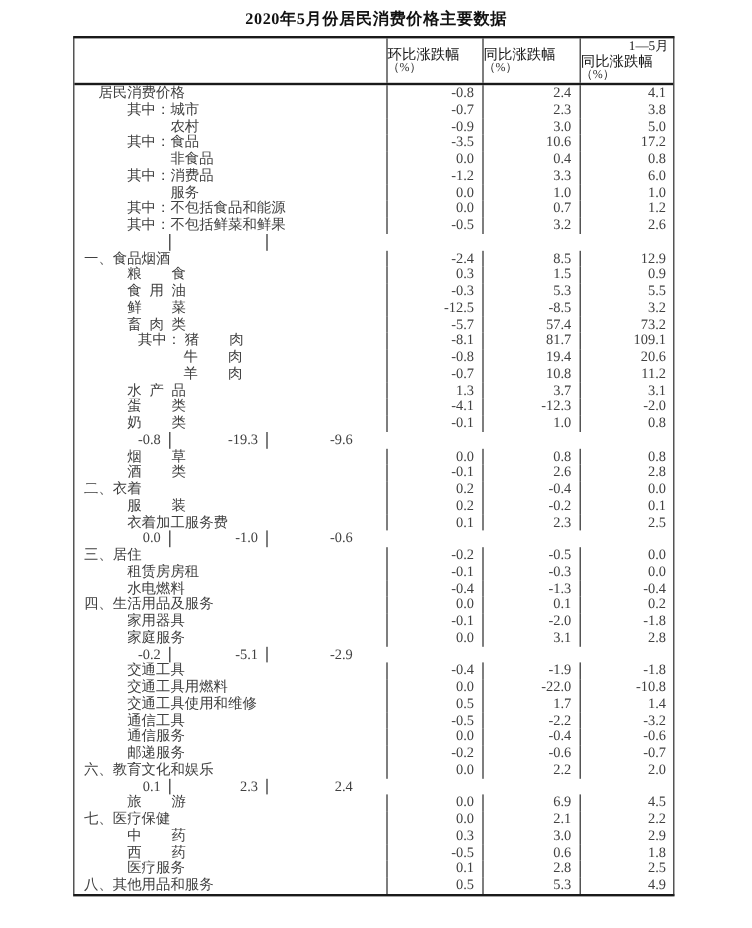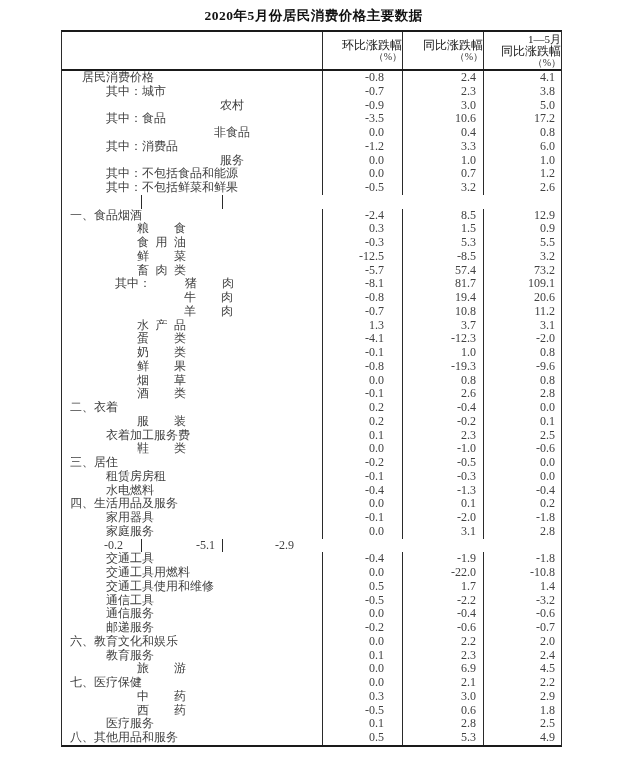--- a/index.html
+++ b/index.html
@@ -17,45 +17,45 @@
     position:absolute;left:61px;top:30px;width:501px;
     box-sizing:border-box;
     border-top:2px solid #1a1a1a;
     border-bottom:2px solid #1a1a1a;
     border-left:1px solid #2a2a2a;
     border-right:1px solid #2a2a2a;
     color:#161616;font-size:12px;
   }
   .thead{display:flex;height:37px;border-bottom:2px solid #1a1a1a;}
   .hcell{box-sizing:border-box;display:flex;flex-direction:column;justify-content:center;
-    align-items:flex-end;text-align:center;}
+    align-items:flex-start;text-align:center;}
   .h-item{width:261px;border-right:1px solid #2a2a2a;}
   .h-mom{width:80px;border-right:1px solid #2a2a2a;}
   .h-yoy{width:81px;border-right:1px solid #2a2a2a;}
   .h-ytd{width:77px;}
   .h-label{font-size:12px;line-height:13px;color:#161616;}
-  .h-period{font-size:11px;line-height:11px;color:#161616;}
+  .h-period{font-size:11px;line-height:11px;color:#161616;margin-left:40px;}
   .h-unit{font-size:10px;line-height:10px;color:#2e2e2e;}
   .tbody{}
   .row{display:flex;height:13.75px;line-height:13.9px;}
   .cell{box-sizing:border-box;overflow:hidden;white-space:nowrap;}
   .c-item{width:261px;border-right:1px solid #2a2a2a;color:#404040;}
   .num{text-align:right;color:#414141;font-size:12px;}
-  .c-mom{width:80px;border-right:1px solid #2a2a2a;padding-right:18px;}
+  .c-mom{width:80px;border-right:1px solid #2a2a2a;padding-right:7px;}
   .c-yoy{width:81px;border-right:1px solid #2a2a2a;padding-right:7px;}
   .c-ytd{width:77px;padding-right:6px;}
   .lv-root{padding-left:17px;}
   .lv-sec{padding-left:5px;}
   .lv-sub{padding-left:41px;}
-  .lv-sub2{padding-left:77px;text-align:center;}
+  .lv-sub2{padding-left:77px;}
   .lv-qz{padding-left:53px;}
   .lv-sub3{padding-left:88px;}
   .pre{display:inline-block;}
   .nm{display:inline-block;}
-  .j4{width:49px;text-align:justify;text-align-last:justify;margin-left:31px;}
+  .j4{width:49px;text-align:justify;text-align-last:justify;}
 </style>
 </head>
 <body>
 
 <div class="page-title">2020年5月份居民消费价格主要数据</div>
 
 <div class="stat-table">
   <div class="thead">
     <div class="hcell h-item"></div>
     <div class="hcell h-mom">
@@ -273,24 +273,20 @@
     <div class="cell c-item lv-sub">
       <span class="pre" hidden=""></span>
       <span class="nm j4">奶类</span>
     </div>
     <div class="cell num c-mom">-0.1</div>
     <div class="cell num c-yoy">1.0</div>
     <div class="cell num c-ytd">0.8</div>
   </div>
 
   <div class="row">
-    <div class="cell c-item lv-sub">
-      <span class="pre" hidden=""></span>
-      <span class="nm j4">鲜果</span>
-    </div>
     <div class="cell num c-mom">-0.8</div>
     <div class="cell num c-yoy">-19.3</div>
     <div class="cell num c-ytd">-9.6</div>
   </div>
 
   <div class="row">
     <div class="cell c-item lv-sub">
       <span class="pre" hidden=""></span>
       <span class="nm j4">烟草</span>
     </div>
@@ -333,24 +329,20 @@
     <div class="cell c-item lv-sub">
       <span class="pre" hidden=""></span>
       <span class="nm">衣着加工服务费</span>
     </div>
     <div class="cell num c-mom">0.1</div>
     <div class="cell num c-yoy">2.3</div>
     <div class="cell num c-ytd">2.5</div>
   </div>
 
   <div class="row">
-    <div class="cell c-item lv-sub">
-      <span class="pre" hidden=""></span>
-      <span class="nm j4">鞋类</span>
-    </div>
     <div class="cell num c-mom">0.0</div>
     <div class="cell num c-yoy">-1.0</div>
     <div class="cell num c-ytd">-0.6</div>
   </div>
 
   <div class="row">
     <div class="cell c-item lv-sec">
       <span class="pre" hidden=""></span>
       <span class="nm">三、居住</span>
     </div>
@@ -479,24 +471,20 @@
     <div class="cell c-item lv-sec">
       <span class="pre" hidden=""></span>
       <span class="nm">六、教育文化和娱乐</span>
     </div>
     <div class="cell num c-mom">0.0</div>
     <div class="cell num c-yoy">2.2</div>
     <div class="cell num c-ytd">2.0</div>
   </div>
 
   <div class="row">
-    <div class="cell c-item lv-sub">
-      <span class="pre" hidden=""></span>
-      <span class="nm">教育服务</span>
-    </div>
     <div class="cell num c-mom">0.1</div>
     <div class="cell num c-yoy">2.3</div>
     <div class="cell num c-ytd">2.4</div>
   </div>
 
   <div class="row">
     <div class="cell c-item lv-sub">
       <span class="pre" hidden=""></span>
       <span class="nm j4">旅游</span>
     </div>

